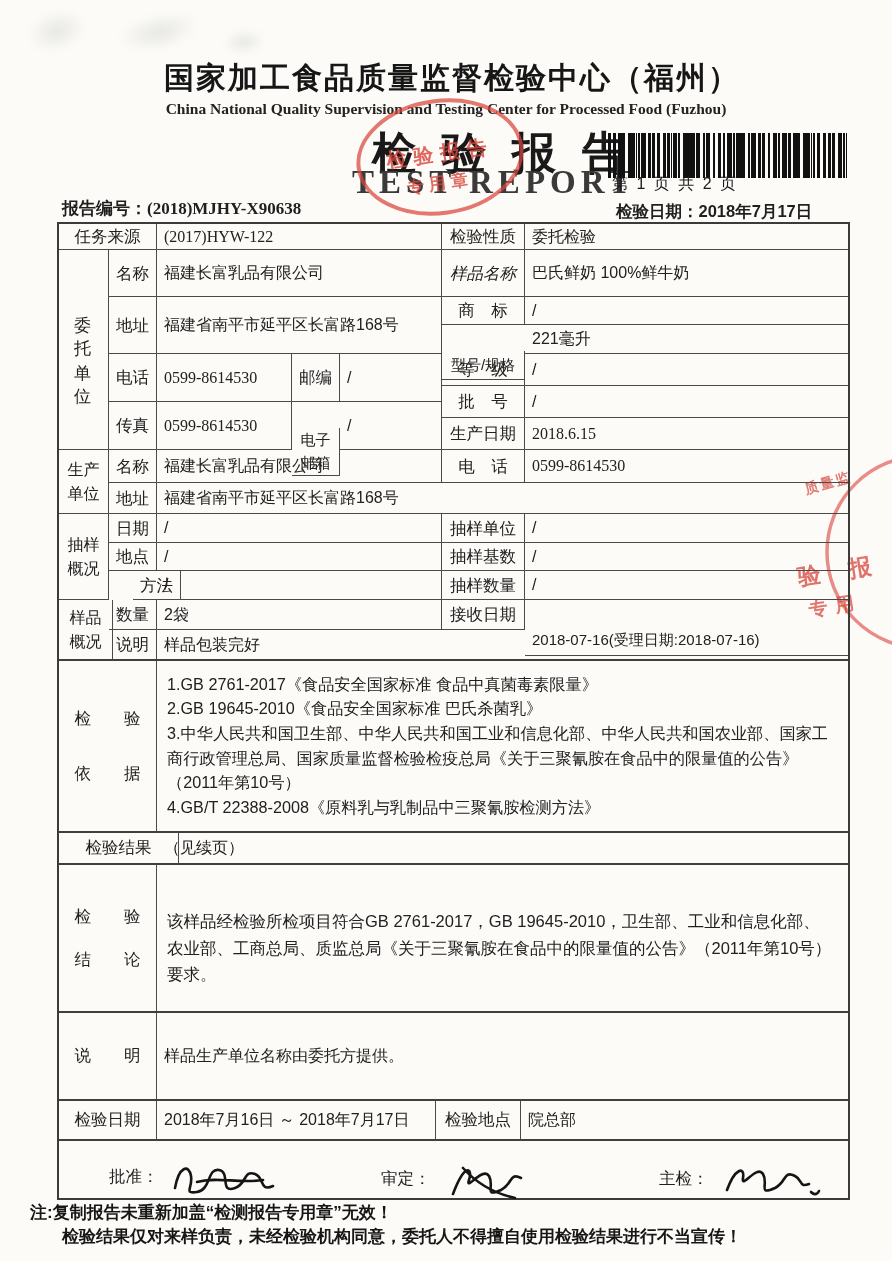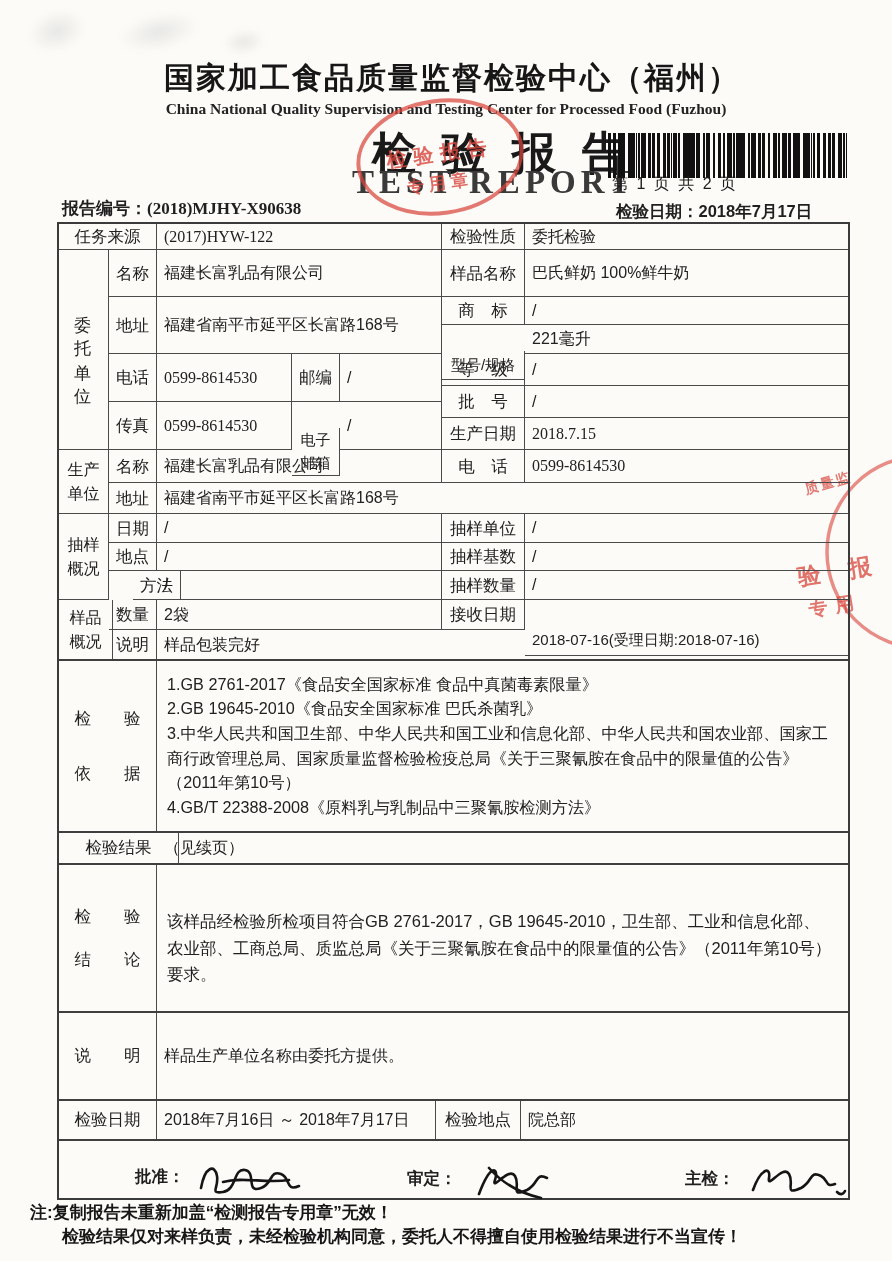--- a/index.html
+++ b/index.html
@@ -54,21 +54,21 @@
   .vgroup{display:block;writing-mode:vertical-lr;text-align:center;letter-spacing:24px;line-height:47px;padding:26px 0;font-size:17px;}
   .g2{word-break:break-all;line-height:1.5;font-size:16px;justify-content:center;text-align:center;padding:1px 8px;}
   .small{font-size:15px;margin-top:26px;}
   .rule{position:absolute;left:0;right:0;height:2px;background:#3f3f3f;z-index:3;}
   .basis-lab{flex-direction:column;justify-content:space-around;padding:30px 2px;}
   .basis-val{flex-direction:column;align-items:flex-start;justify-content:center;line-height:1.52;font-size:16.2px;padding:6px 10px;}
   .para{display:block;padding:44px 12px 0 10px;line-height:1.62;font-size:16.5px;}
 
   
   .siggroup{position:absolute;display:flex;align-items:center;gap:8px;}
-  .siglabel{font-size:16.5px;font-weight:700;margin-left:26px;}
+  .siglabel{font-size:16.5px;font-weight:400;}
   .sig svg{display:block;}
   .sig path{stroke:#151515;stroke-width:2.6;fill:none;stroke-linecap:round;}
 
   
   .foot1{position:absolute;left:30px;top:1201px;font-size:17px;font-weight:bold;color:#161616;}
   .foot2{position:absolute;left:62px;top:1225px;font-size:17px;font-weight:bold;color:#161616;}
 </style>
 </head>
 <body>
 
@@ -108,21 +108,21 @@
 
     <div class="c lab" style="left:0;top:0;width:98px;height:26px;">任务来源</div>
     <div class="c val latin" style="left:98px;top:0;width:285px;height:26px;">(2017)HYW-122</div>
     <div class="c lab" style="left:383px;top:0;width:83px;height:26px;">检验性质</div>
     <div class="c val nr" style="left:466px;top:0;width:323px;height:26px;">委托检验</div>
 
     <div class="c lab vgroup" style="left:0;top:26px;width:50px;height:200px;">委托单位</div>
 
     <div class="c lab" style="left:50px;top:26px;width:48px;height:47px;">名称</div>
     <div class="c val" style="left:98px;top:26px;width:285px;height:47px;">福建长富乳品有限公司</div>
-    <div class="c lab" style="left:383px;top:26px;width:83px;height:47px;">样品名称</div>
+    <div class="c lab" style="left:383px;top:26px;width:83px;height:47px;font-style:italic;">样品名称</div>
     <div class="c val nr" style="left:466px;top:26px;width:323px;height:47px;">巴氏鲜奶 100%鲜牛奶</div>
 
     <div class="c lab" style="left:50px;top:73px;width:48px;height:57px;">地址</div>
     <div class="c val" style="left:98px;top:73px;width:285px;height:57px;">福建省南平市延平区长富路168号</div>
     <div class="c lab" style="left:383px;top:73px;width:83px;height:28px;">商　标</div>
     <div class="c val nr" style="left:466px;top:73px;width:323px;height:28px;">/</div>
     <div class="c lab small" style="left:383px;top:101px;width:83px;height:29px;">型号/规格</div>
     <div class="c val nr" style="left:466px;top:101px;width:323px;height:29px;">221毫升</div>
 
     <div class="c lab" style="left:50px;top:130px;width:48px;height:48px;">电话</div>
@@ -132,21 +132,21 @@
     <div class="c lab" style="left:383px;top:130px;width:83px;height:32px;">等　级</div>
     <div class="c val nr" style="left:466px;top:130px;width:323px;height:32px;">/</div>
 
     <div class="c lab" style="left:50px;top:178px;width:48px;height:48px;">传真</div>
     <div class="c val latin" style="left:98px;top:178px;width:135px;height:48px;">0599-8614530</div>
     <div class="c lab g2 small" style="left:233px;top:178px;width:48px;height:48px;">电子邮箱</div>
     <div class="c val" style="left:281px;top:178px;width:102px;height:48px;">/</div>
     <div class="c lab" style="left:383px;top:162px;width:83px;height:32px;">批　号</div>
     <div class="c val nr" style="left:466px;top:162px;width:323px;height:32px;">/</div>
     <div class="c lab" style="left:383px;top:194px;width:83px;height:32px;">生产日期</div>
-    <div class="c val latin nr" style="left:466px;top:194px;width:323px;height:32px;">2018.7.15</div>
+    <div class="c val latin nr" style="left:466px;top:194px;width:323px;height:32px;">2018.6.15</div>
 
     <div class="c lab g2" style="left:0;top:226px;width:50px;height:64px;">生产单位</div>
     <div class="c lab" style="left:50px;top:226px;width:48px;height:33px;">名称</div>
     <div class="c val" style="left:98px;top:226px;width:285px;height:33px;">福建长富乳品有限公司</div>
     <div class="c lab" style="left:383px;top:226px;width:83px;height:33px;">电　话</div>
     <div class="c val latin nr" style="left:466px;top:226px;width:323px;height:33px;">0599-8614530</div>
     <div class="c lab" style="left:50px;top:259px;width:48px;height:31px;">地址</div>
     <div class="c val nr" style="left:98px;top:259px;width:691px;height:31px;">福建省南平市延平区长富路168号</div>
 
     <div class="c lab g2" style="left:0;top:290px;width:50px;height:86px;">抽样概况</div>

